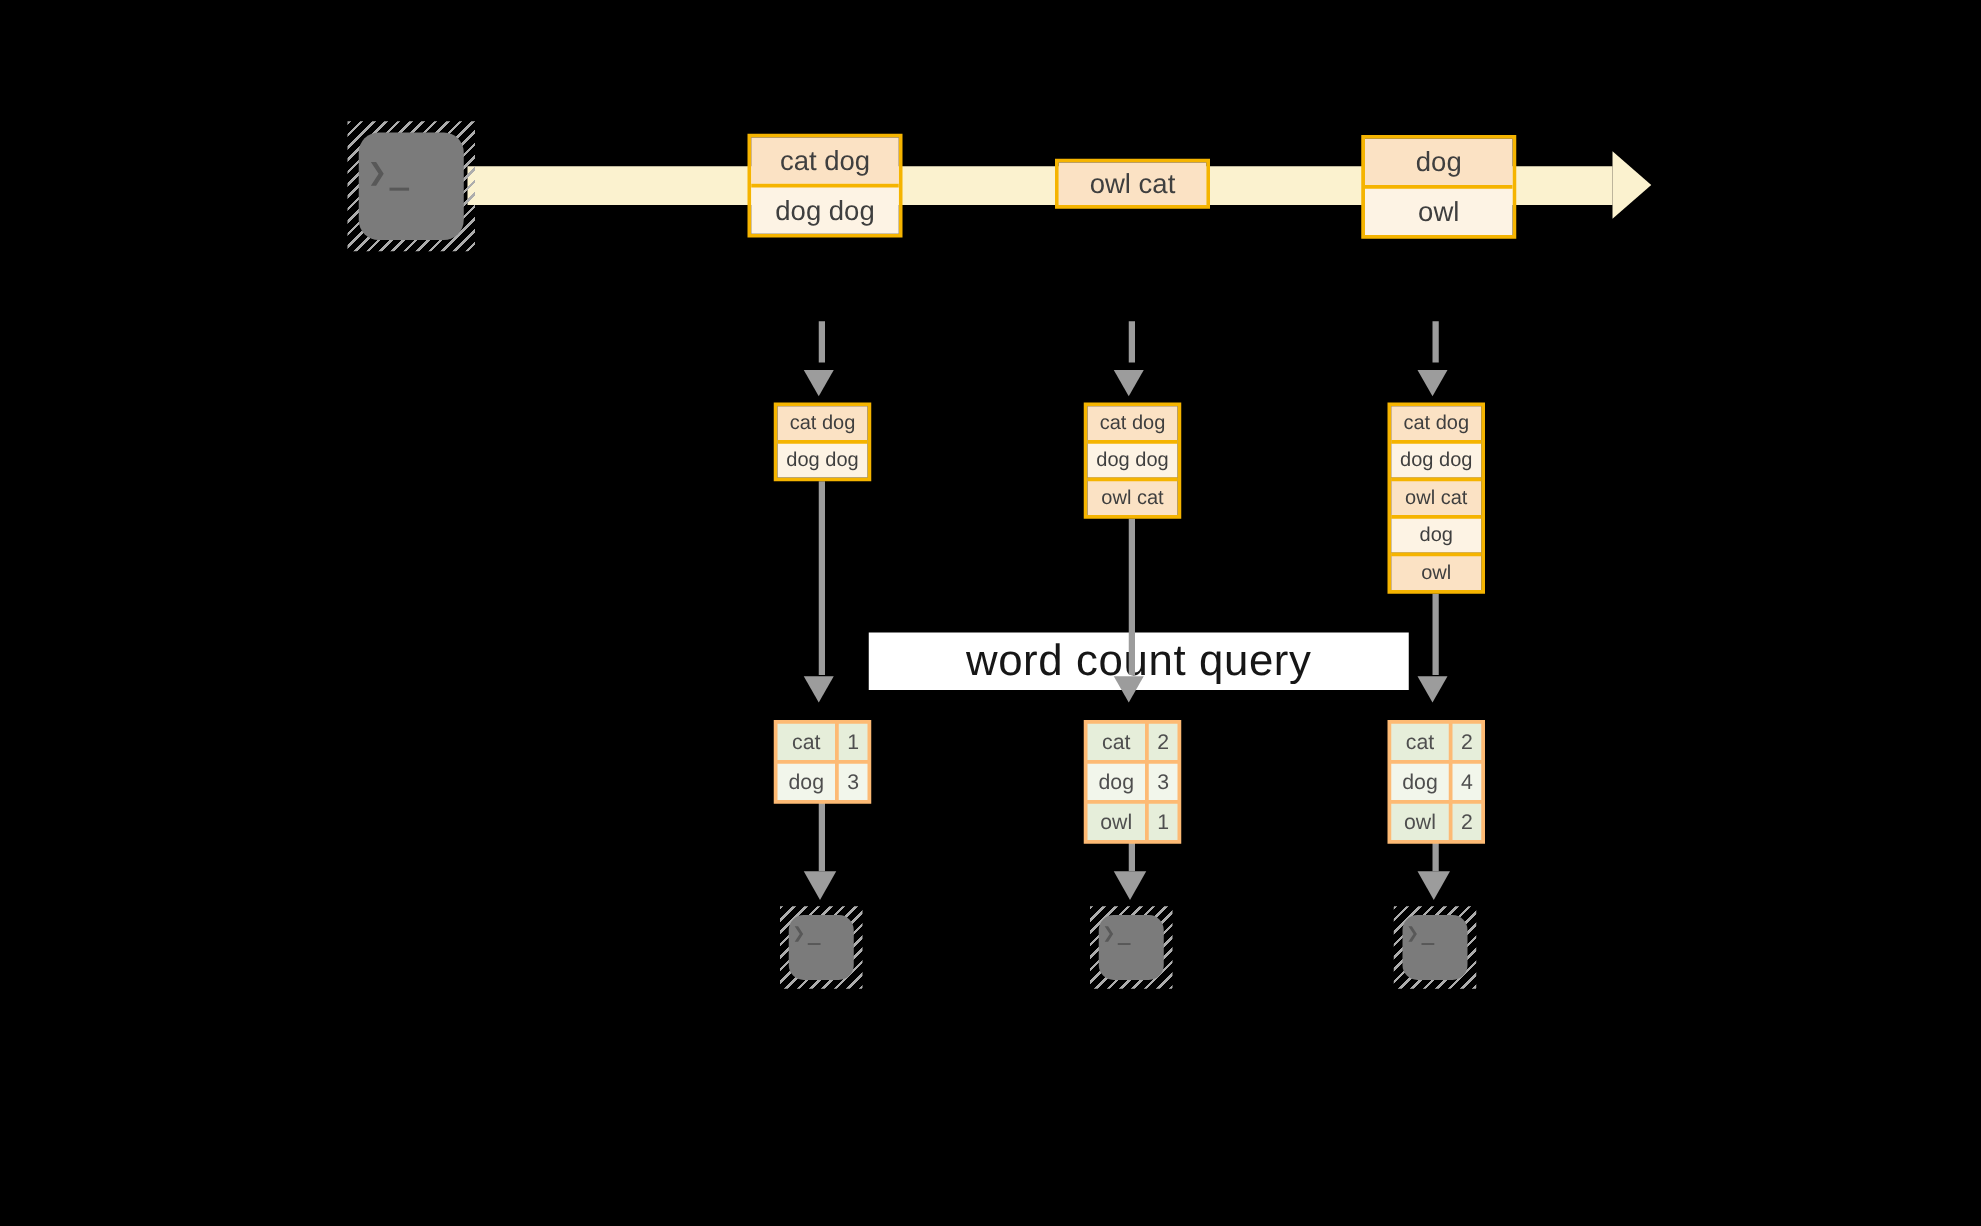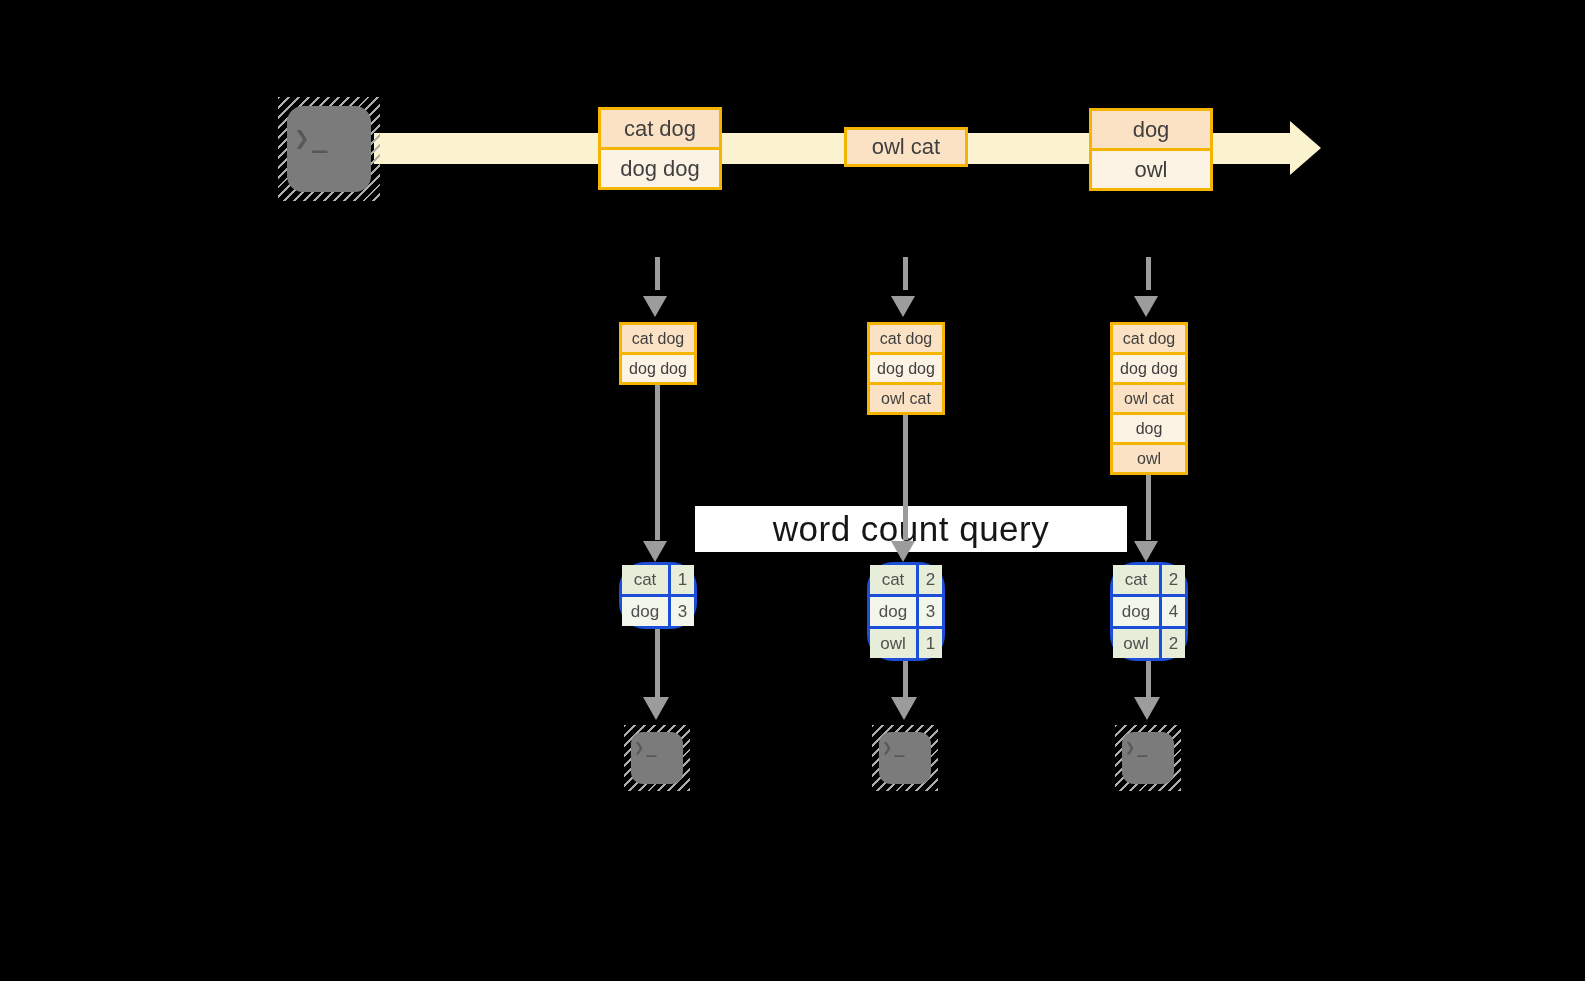--- a/index.html
+++ b/index.html
@@ -61,22 +61,22 @@
   .dashhead{top:296px;}
   .dh-0{left:643px;} .dh-1{left:891px;} .dh-2{left:1134px;}
   
   .mid-0{top:385px;height:155px;} .mid-1{top:415px;height:125px;} .mid-2{top:475px;height:65px;}
   .midhead{top:541px;}
   
   .bot-0{top:629px;height:68px;} .bot-12{top:661px;height:36px;}
   .bothead{top:697px;border-left-width:13px;border-right-width:13px;border-top-width:23px;}
   
   .gtable{
-    position:absolute;top:562px;background:#1d4ed8;padding:3px;z-index:3;
-    display:grid;grid-template-columns:46px 23px;gap:3px;border-radius:26px;
+    position:absolute;top:576px;background:#fdba74;padding:3px;z-index:3;
+    display:grid;grid-template-columns:46px 23px;gap:3px;
   }
   .gtable .gcell{
     height:29px;line-height:29px;text-align:center;font-size:17px;color:#4F4F4F;
   }
   .gtable .gcell:nth-child(4n+1),.gtable .gcell:nth-child(4n+2){background:#E6EEDA;}
   .gtable .gcell:nth-child(4n+3),.gtable .gcell:nth-child(4n+0){background:#F2F6EB;}
   #gtable-0{left:619px;} #gtable-1{left:867px;} #gtable-2{left:1110px;}
   
   .banner{
     position:absolute;left:695px;top:462px;width:432px;height:46px;background:#FFFFFF;z-index:1;

